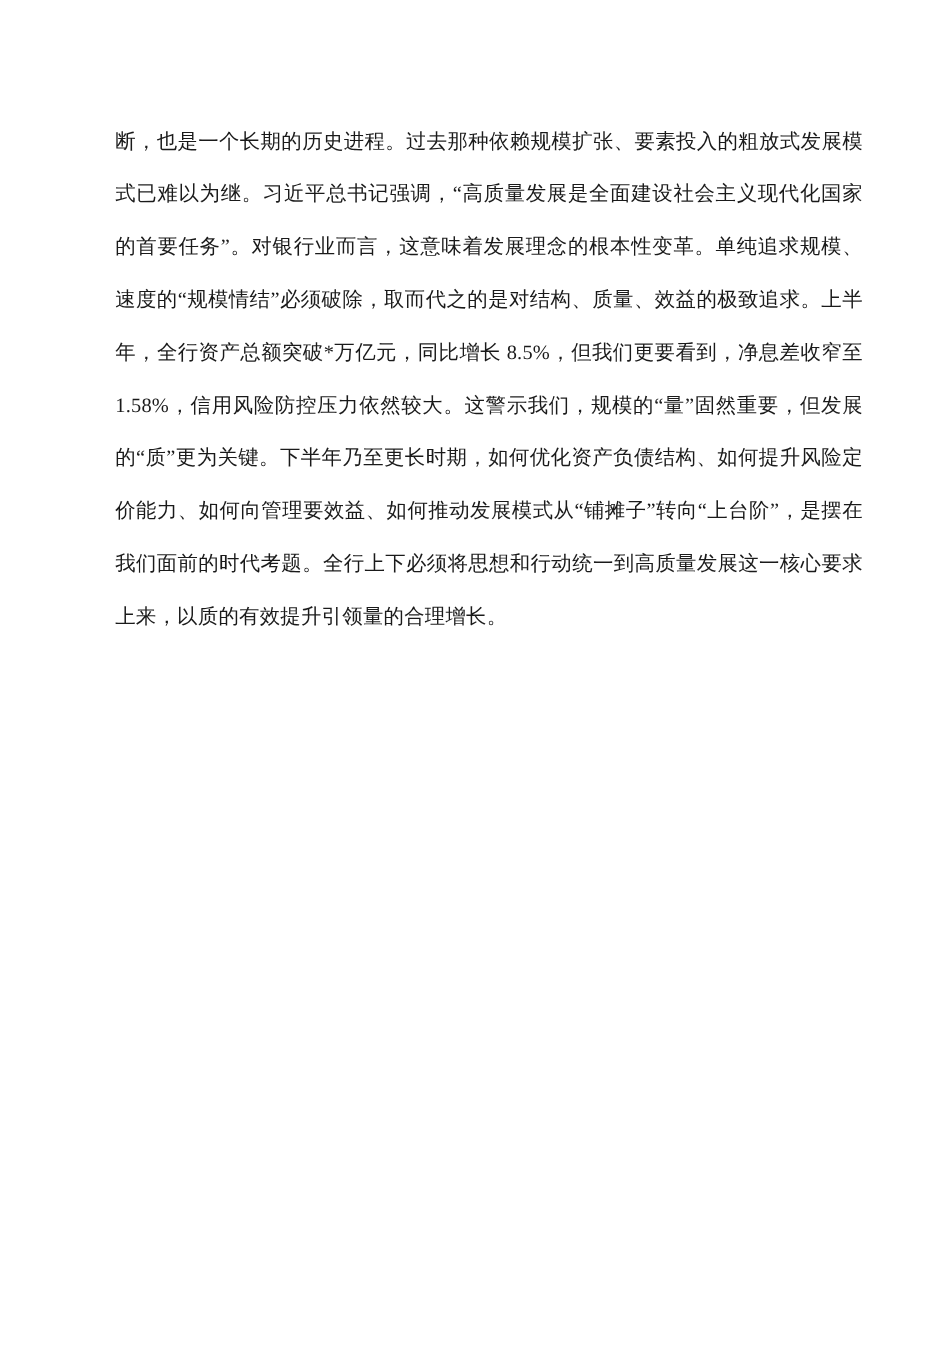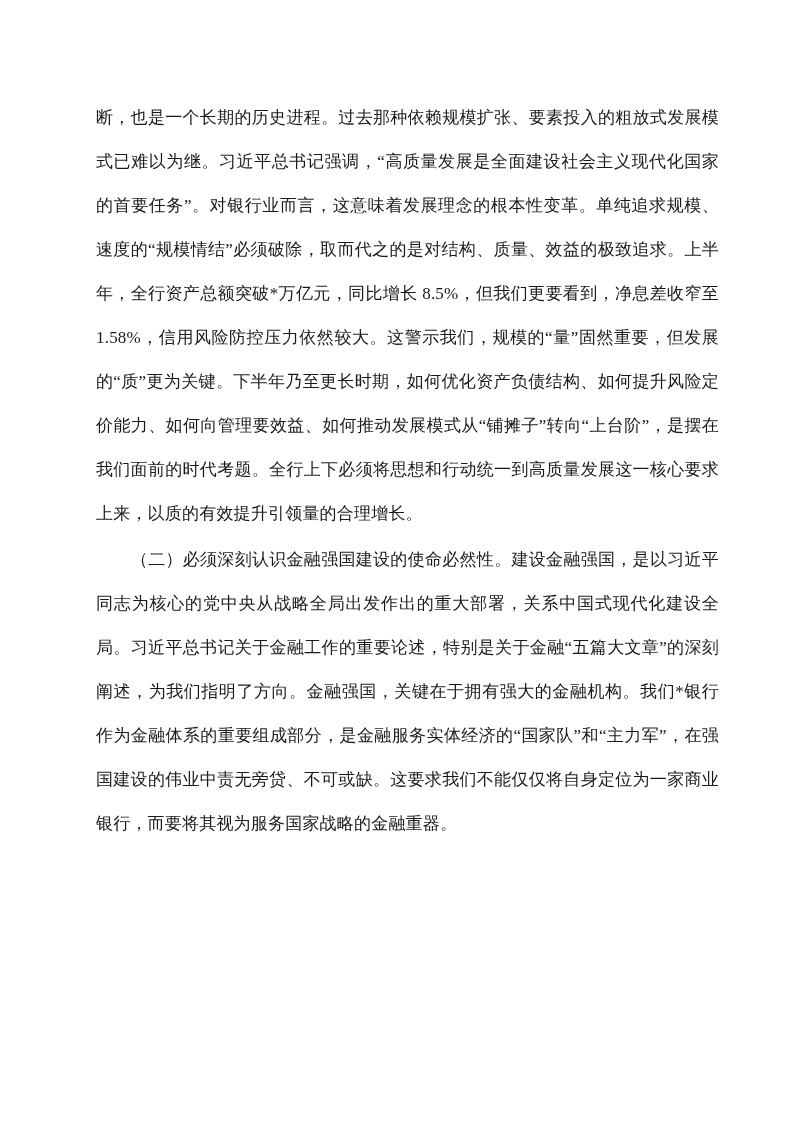--- a/index.html
+++ b/index.html
@@ -40,15 +40,14 @@
   .para.indent {
     text-indent: 2.05em;
   }
 </style>
 </head>
 <body>
 
 <div class="page">
   <div class="doc-body">
     <p class="para">断，也是一个长期的历史进程。过去那种依赖规模扩张、要素投入的粗放式发展模式已难以为继。习近平总书记强调，“高质量发展是全面建设社会主义现代化国家的首要任务”。对银行业而言，这意味着发展理念的根本性变革。单纯追求规模、速度的“规模情结”必须破除，取而代之的是对结构、质量、效益的极致追求。上半年，全行资产总额突破*万亿元，同比增长 8.5%，但我们更要看到，净息差收窄至 1.58%，信用风险防控压力依然较大。这警示我们，规模的“量”固然重要，但发展的“质”更为关键。下半年乃至更长时期，如何优化资产负债结构、如何提升风险定价能力、如何向管理要效益、如何推动发展模式从“铺摊子”转向“上台阶”，是摆在我们面前的时代考题。全行上下必须将思想和行动统一到高质量发展这一核心要求上来，以质的有效提升引领量的合理增长。</p>
-    <p class="para indent">（二）必须深刻认识金融强国建设的使命必然性。建设金融强国，是以习近平同志为核心的党中央从战略全局出发作出的重大部署，关系中国式现代化建设全局。习近平总书记关于金融工作的重要论述，特别是关于金融“五篇大文章”的深刻阐述，为我们指明了方向。金融强国，关键在于拥有强大的金融机构。我们*银行作为金融体系的重要组成部分，是金融服务实体经济的“国家队”和“主力军”，在强国建设的伟业中责无旁贷、不可或缺。这要求我们不能仅仅将自身定位为一家商业银行，而要将其视为服务国家战略的金融重器。</p>
   </div>
 </div>
 
 </body></html>

